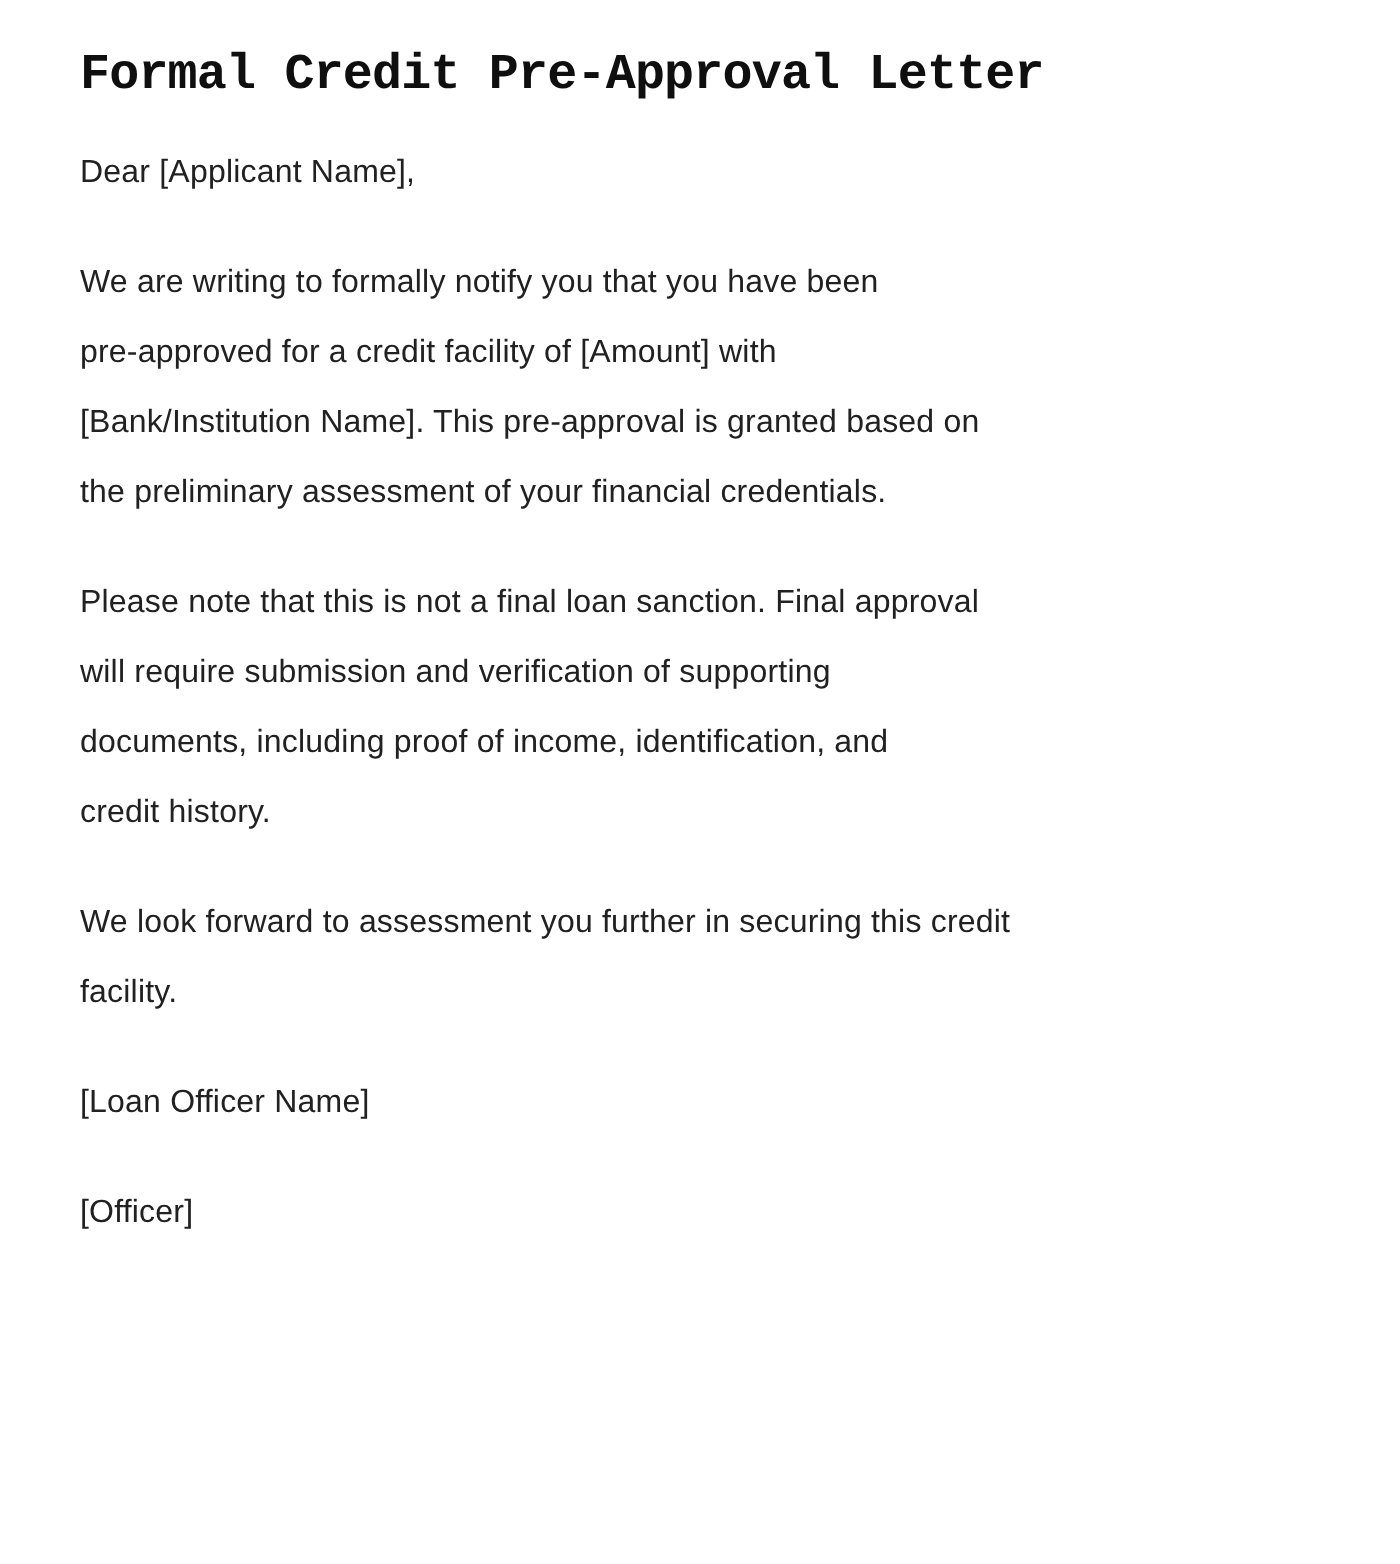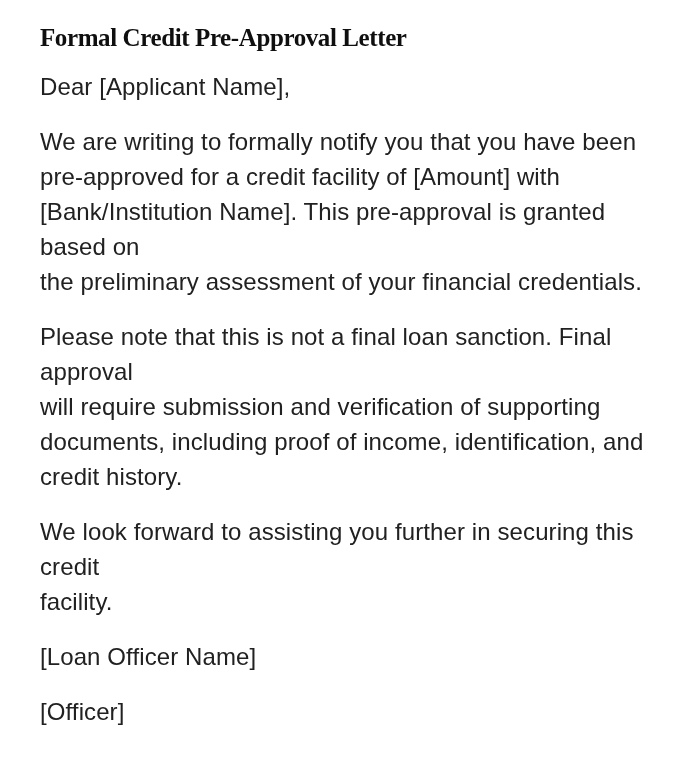--- a/index.html
+++ b/index.html
@@ -13,30 +13,30 @@
     font-family: "Liberation Sans", sans-serif;
   }
   .page {
     width: 700px;
     height: 782px;
     background: var(--background, #ffffff);
     padding: 22px 40px 0 40px;
     overflow: hidden;
   }
   .letter-title {
-    font-family: Liberation Serif, serif;
+    font-family: Liberation Mono, monospace;
     font-size: 25px;
     font-weight: 700;
     line-height: 32px;
     letter-spacing: -0.4px;
     color: var(--heading, #0f0f0f);
     margin: 0 0 15px 0;
   }
   .para {
-    font-size: 24px;
+    font-size: 16px;
     line-height: 35px;
     color: var(--text, #212121);
     white-space: pre-line; 
     margin: 0 0 20px 0;
     letter-spacing: 0.1px;
   }
 </style>
 </head>
 <body>
 
@@ -48,21 +48,21 @@
   <p class="para">We are writing to formally notify you that you have been
 pre-approved for a credit facility of [Amount] with
 [Bank/Institution Name]. This pre-approval is granted based on
 the preliminary assessment of your financial credentials.</p>
 
   <p class="para">Please note that this is not a final loan sanction. Final approval
 will require submission and verification of supporting
 documents, including proof of income, identification, and
 credit history.</p>
 
-  <p class="para">We look forward to assisting you further in securing this credit
+  <p class="para">We look forward to assessment you further in securing this credit
 facility.</p>
 
 
   <p class="para">[Loan Officer Name]</p>
 
   <p class="para">[Officer]</p>
 
 </div>
 
 </body></html>

